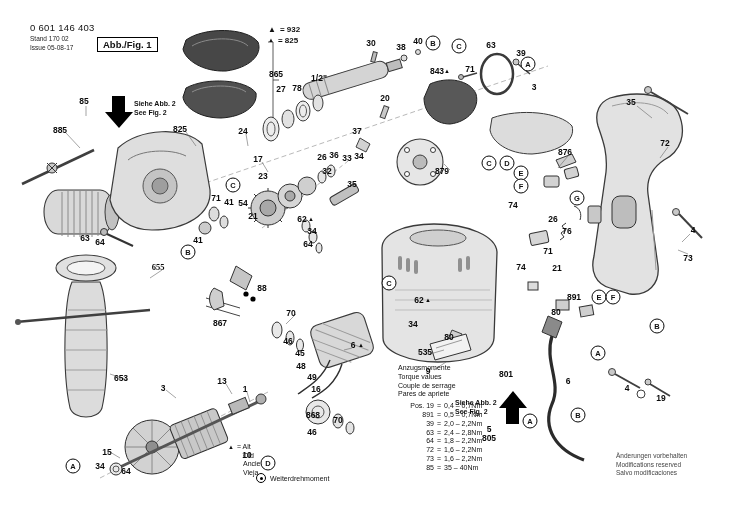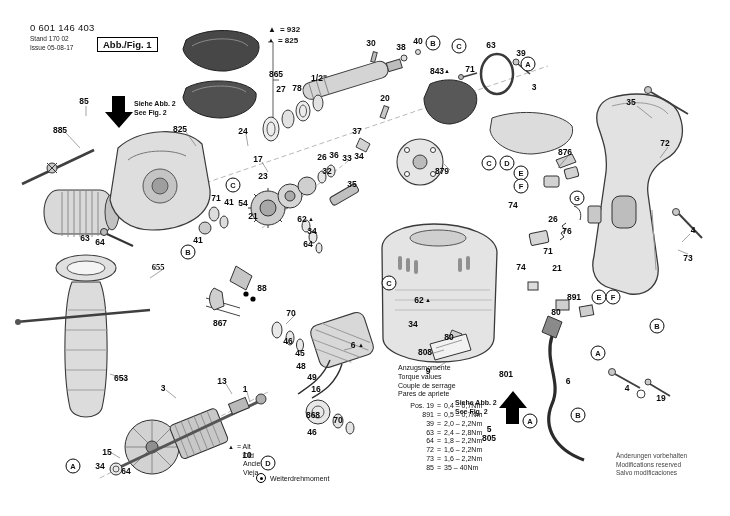--- a/index.html
+++ b/index.html
@@ -407,21 +407,21 @@
       <span class="callout" style="left: 557px; top: 268px;">21</span>
       <span class="callout" style="left: 574px; top: 297px;">891</span>
       <span class="callout" style="left: 556px; top: 312px;">80</span>
       <span class="callout" style="left: 631px; top: 102px;">35</span>
       <span class="callout" style="left: 665px; top: 143px;">72</span>
       <span class="callout" style="left: 693px; top: 230px;">4</span>
       <span class="callout" style="left: 688px; top: 258px;">73</span>
       <span class="callout" style="left: 419px; top: 300px;">62</span>
       <span class="callout" style="left: 413px; top: 324px;">34</span>
       <span class="callout" style="left: 449px; top: 337px;">80</span>
-      <span class="callout" style="left: 425px; top: 352px;">808</span>
+      <span class="callout" style="left: 425px; top: 352px;">535</span>
       <span class="callout" style="left: 428px; top: 371px;">9</span>
       <span class="callout" style="left: 506px; top: 374px;">801</span>
       <span class="callout" style="left: 568px; top: 381px;">6</span>
       <span class="callout" style="left: 627px; top: 388px;">4</span>
       <span class="callout" style="left: 661px; top: 398px;">19</span>
       <span class="callout" style="left: 489px; top: 429px;">5</span>
       <span class="callout" style="left: 489px; top: 438px;">805</span>
       <span class="refcircle" style="left: 433px; top: 43px;">B</span>
       <span class="refcircle" style="left: 459px; top: 46px;">C</span>
       <span class="refcircle" style="left: 528px; top: 64px;">A</span>

